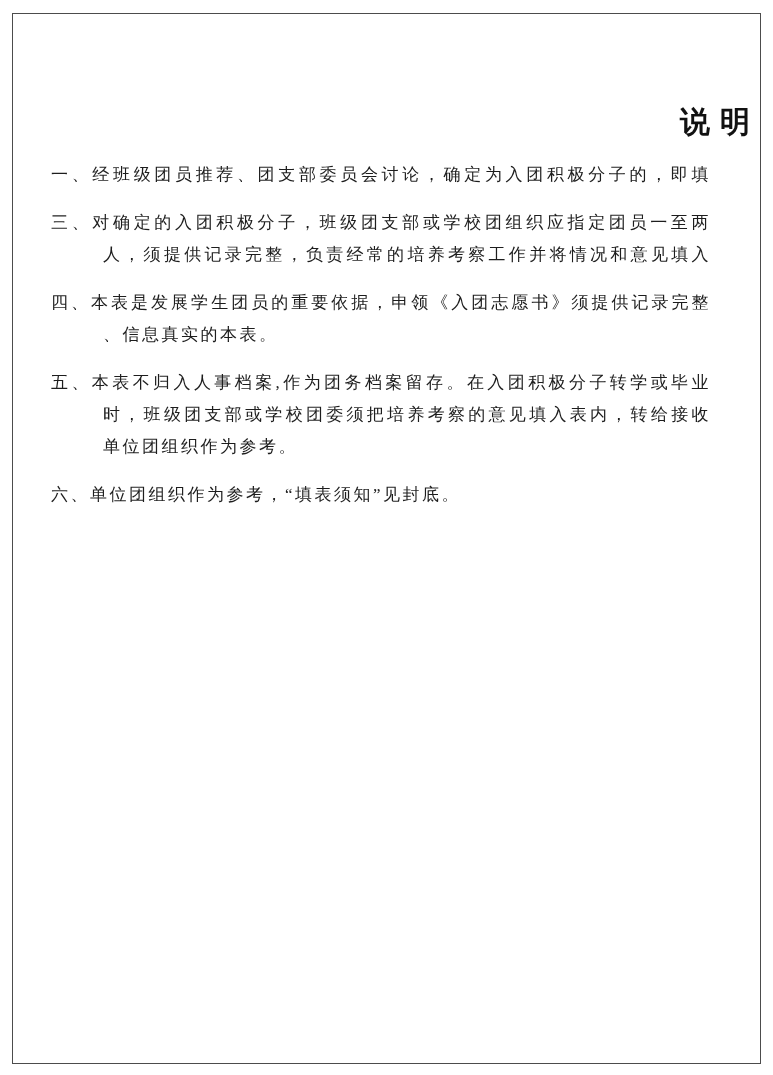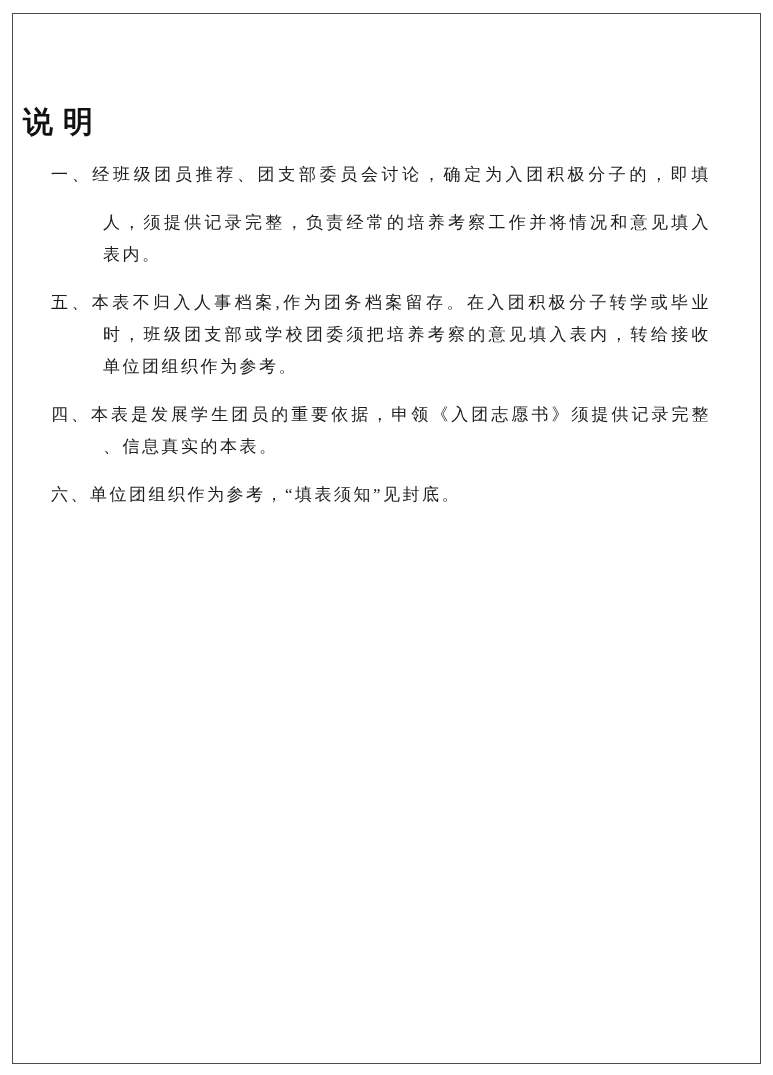--- a/index.html
+++ b/index.html
@@ -20,21 +20,21 @@
     left: 12px;
     top: 13px;
     width: 749px;
     height: 1051px;
     border: 1.5px solid #4c4c4c;
     box-sizing: border-box;
     background: #ffffff;
   }
   .doc-title {
     margin: 90px 0 0 0;
-    text-align: left;
+    text-align: right;
     font-size: 30px;
     font-weight: bold;
     line-height: 36px;
     letter-spacing: 10px;
     text-indent: 10px;
     color: #111111;
   }
   .items {
     margin: 19px 41px 0 38px; 
   }
@@ -67,33 +67,33 @@
   <h1 class="doc-title">说明</h1>
 
   <div class="items">
 
     <div class="item">
       <div class="ln l-first just"><span class="num">一、</span><span>经班级团员推荐、团支部委员会讨论，确定为入团积极分子的，即填</span></div>
     </div>
 
 
     <div class="item">
+      <div class="ln l-first just"><span class="num">三、</span><span>对确定的入团积极分子，班级团支部或学校团组织应指定团员一至两</span></div>
       <div class="ln just">人，须提供记录完整，负责经常的培养考察工作并将情况和意见填入</div>
-      <div class="ln">表内。</div>
+    </div>
+
+    <div class="item">
+      <div class="ln l-first just"><span class="num">四、</span><span>本表是发展学生团员的重要依据，申领《入团志愿书》须提供记录完整</span></div>
+      <div class="ln">、信息真实的本表。</div>
     </div>
 
     <div class="item">
       <div class="ln l-first just"><span class="num">五、</span><span>本表不归入人事档案,作为团务档案留存。在入团积极分子转学或毕业</span></div>
       <div class="ln just">时，班级团支部或学校团委须把培养考察的意见填入表内，转给接收</div>
       <div class="ln">单位团组织作为参考。</div>
-    </div>
-
-    <div class="item">
-      <div class="ln l-first just"><span class="num">四、</span><span>本表是发展学生团员的重要依据，申领《入团志愿书》须提供记录完整</span></div>
-      <div class="ln">、信息真实的本表。</div>
     </div>
 
     <div class="item">
       <div class="ln l-first"><span class="num">六、</span><span>单位团组织作为参考，“填表须知”见封底。</span></div>
     </div>
 
   </div>
 </div>
 
 </body></html>

